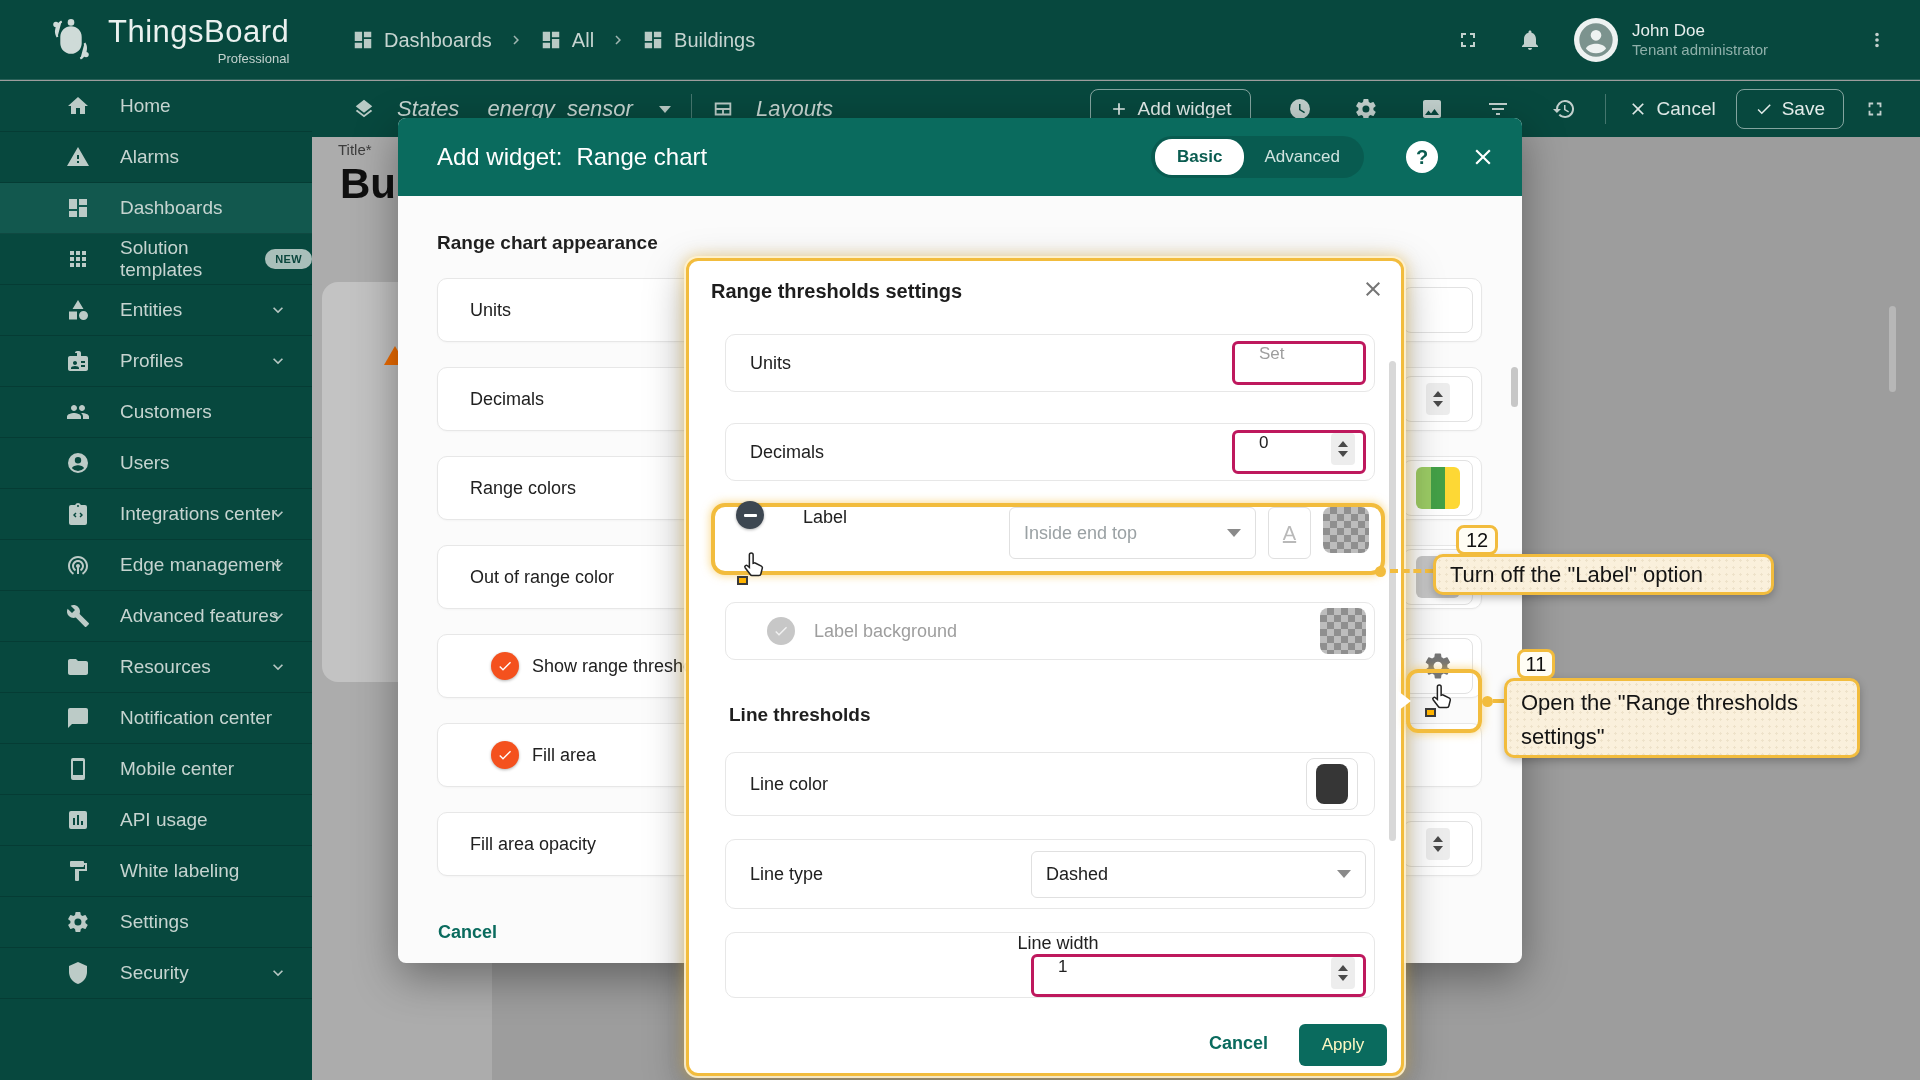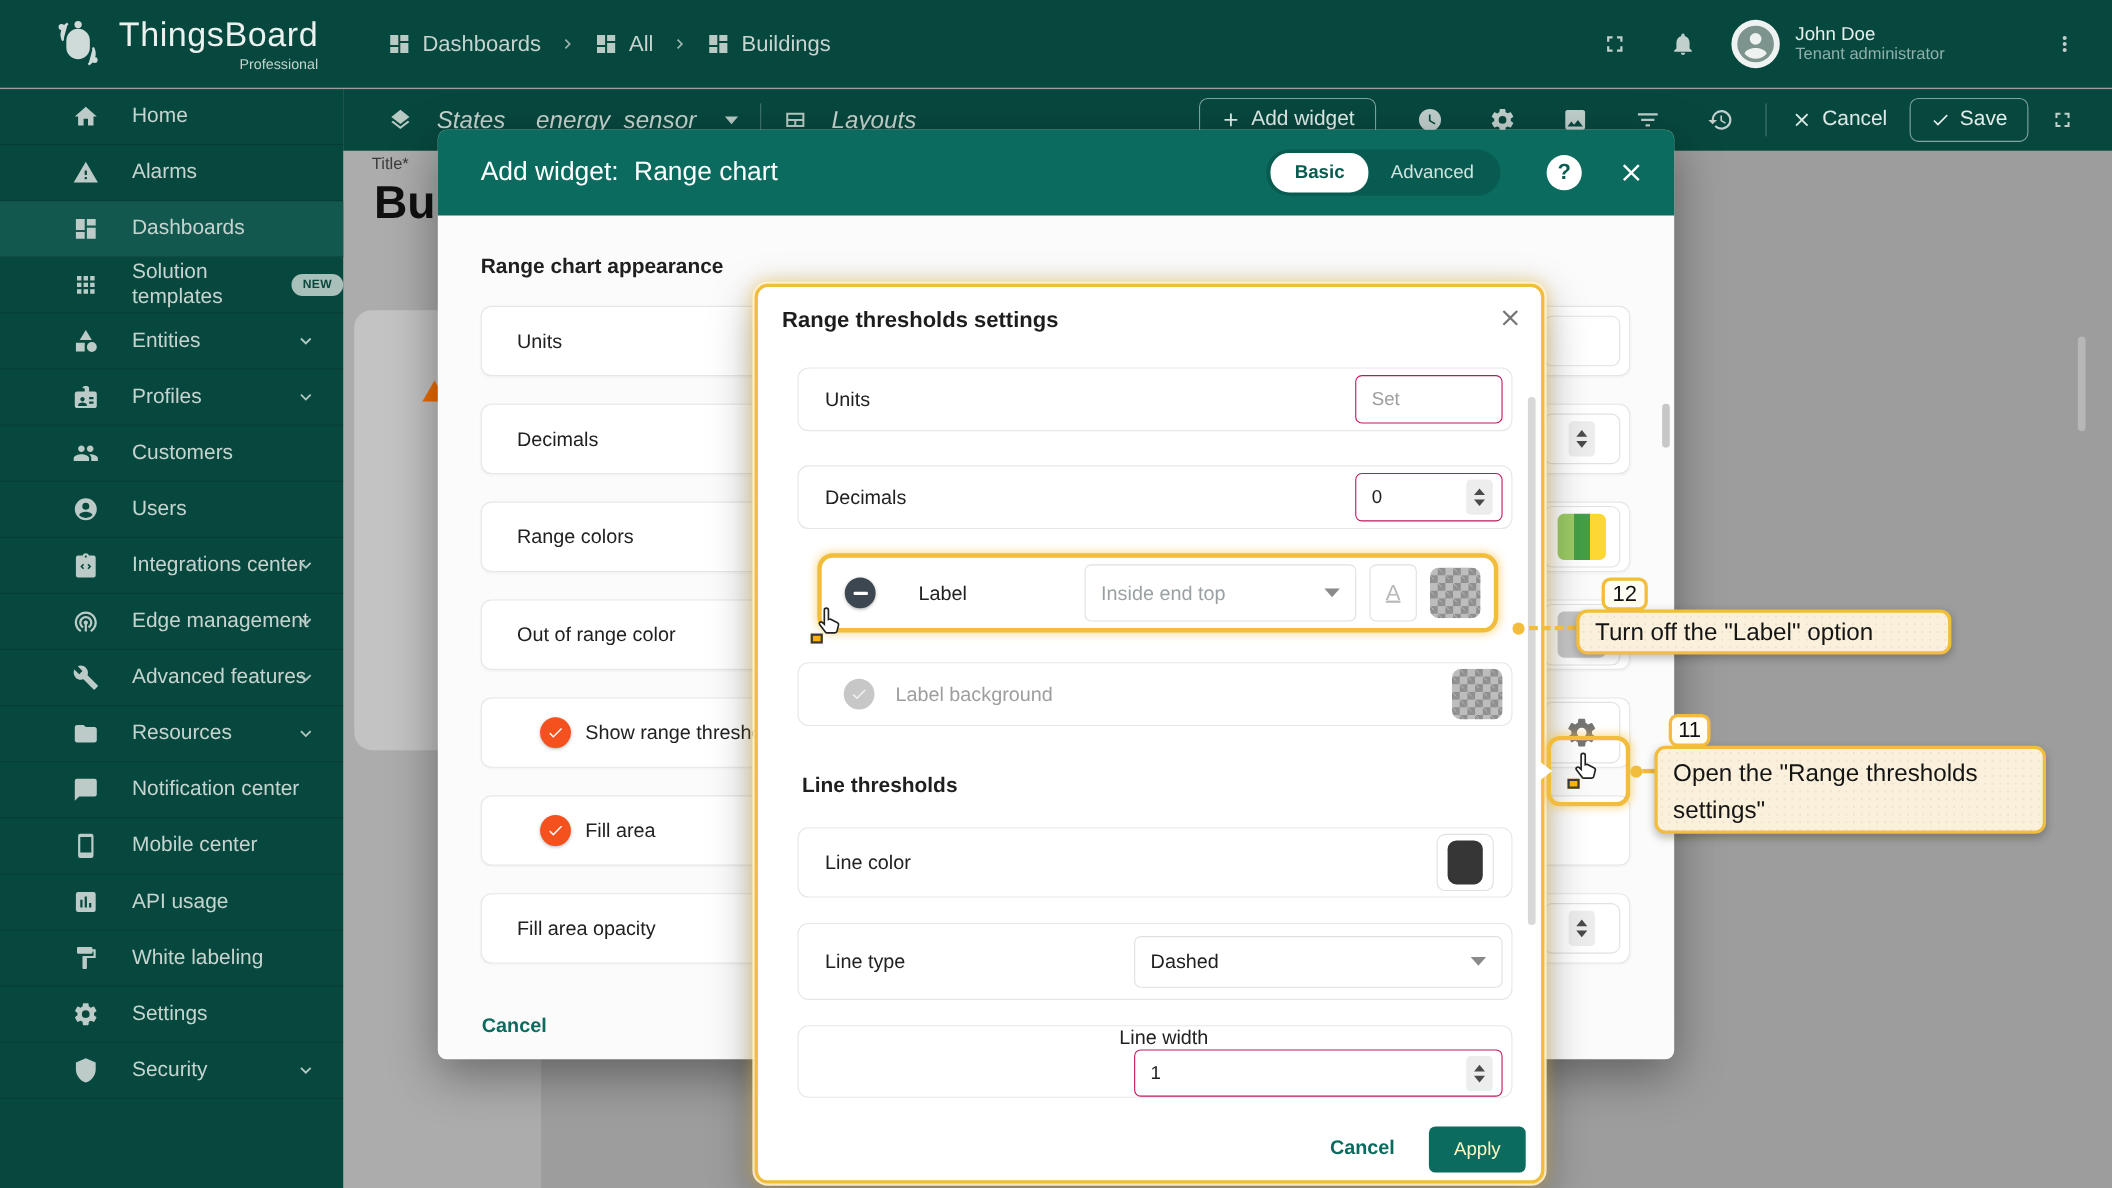--- a/index.html
+++ b/index.html
@@ -99,25 +99,25 @@
   .tgl-dis { width:42px; height:16px; }
   .tgl-dis .track { width:42px; height:16px; border-radius:8px; background:#e2e2e2; }
   .tgl-dis .thumb { position:absolute; right:-3px; top:-6px; width:28px; height:28px; border-radius:50%; background:#c7c7c7; color:#f2f2f2; display:flex; align-items:center; justify-content:center; }
 
   
   .dialog { position:absolute; left:686px; top:258px; width:718px; height:818px; background:#fff; border:3px solid #f2bc3d; border-radius:12px; z-index:30;
             box-shadow:0 0 0 2px rgba(255,242,205,.9), 0 0 14px 2px rgba(244,189,60,.5), 0 14px 40px rgba(0,0,0,.35); }
   .dlg-title { position:absolute; left:22px; top:19px; font-size:20px; font-weight:700; color:#1d1d1d; }
   .dlg-close { position:absolute; right:16px; top:16px; width:24px; height:24px; color:#757575; cursor:pointer; }
   .d-card { position:absolute; left:36px; width:650px; background:#fff; border:1px solid #e7e7e7; border-radius:10px; display:flex; align-items:center; padding:0 8px 0 24px; font-size:18px; color:#212121; }
-  .d-input { width:134px; height:44px; border:1px solid #be185d; border-radius:6px; display:flex; align-items:center; padding:0 8px 0 14px; margin-left:auto; font-size:17px; background:#fff; }
+  .d-input { width:134px; height:44px; border:3px solid #be185d; border-radius:6px; display:flex; padding:0 8px 0 24px; margin-left:auto; font-size:17px; background:#fff; }
   .d-input .val { color:#212121; }
   .d-input .ph { color:#9e9e9e; }
   .d-input .stepper { margin-left:auto; }
-  .d-label-row { position:absolute; left:22px; top:242px; width:619px; height:72px; border:4px solid #f2bc3d; border-radius:14px; background:#fff; display:flex; align-items:center; padding:0 12px 0 24px; font-size:18px; box-shadow:0 0 8px 1px rgba(244,189,60,.55);margin-left:32px; }
+  .d-label-row { position:absolute; left:22px; top:242px; width:674px; height:72px; border:4px solid #f2bc3d; border-radius:14px; background:#fff; display:flex; padding:0 12px 0 24px; font-size:18px; box-shadow:0 0 8px 1px rgba(244,189,60,.55); }
   .d-select { width:247px; height:52px; border:1px solid #e0e0e0; border-radius:6px; display:flex; align-items:center; padding:0 14px; color:#9aa1a4; font-size:18px; margin-left:auto; }
   .d-select .caret { margin-left:auto; width:0; height:0; border-left:7px solid transparent; border-right:7px solid transparent; border-top:8px solid #8a8a8a; }
   .d-select.enabled { color:#212121; }
   .d-abtn { width:43px; height:52px; border:1px solid #e0e0e0; border-radius:6px; display:flex; align-items:center; justify-content:center; font-size:20px; color:#b9b9b9; text-decoration:underline; margin-left:12px; }
   .checker { width:46px; height:46px; border-radius:8px; margin-left:12px;
              background-image:linear-gradient(45deg,#8f8f8f 25%,transparent 25%,transparent 75%,#8f8f8f 75%),linear-gradient(45deg,#8f8f8f 25%,#bdbdbd 25%,#bdbdbd 75%,#8f8f8f 75%);
              background-size:14px 14px; background-position:0 0,7px 7px; }
   .d-subtitle { position:absolute; left:40px; top:443px; font-size:19px; font-weight:700; color:#1f1f1f; }
   .colorbox { width:52px; height:52px; border:1px solid #e0e0e0; border-radius:8px; display:flex; align-items:center; justify-content:center; margin-left:auto; }
   .colorbox .inner { width:32px; height:40px; border-radius:8px; }

